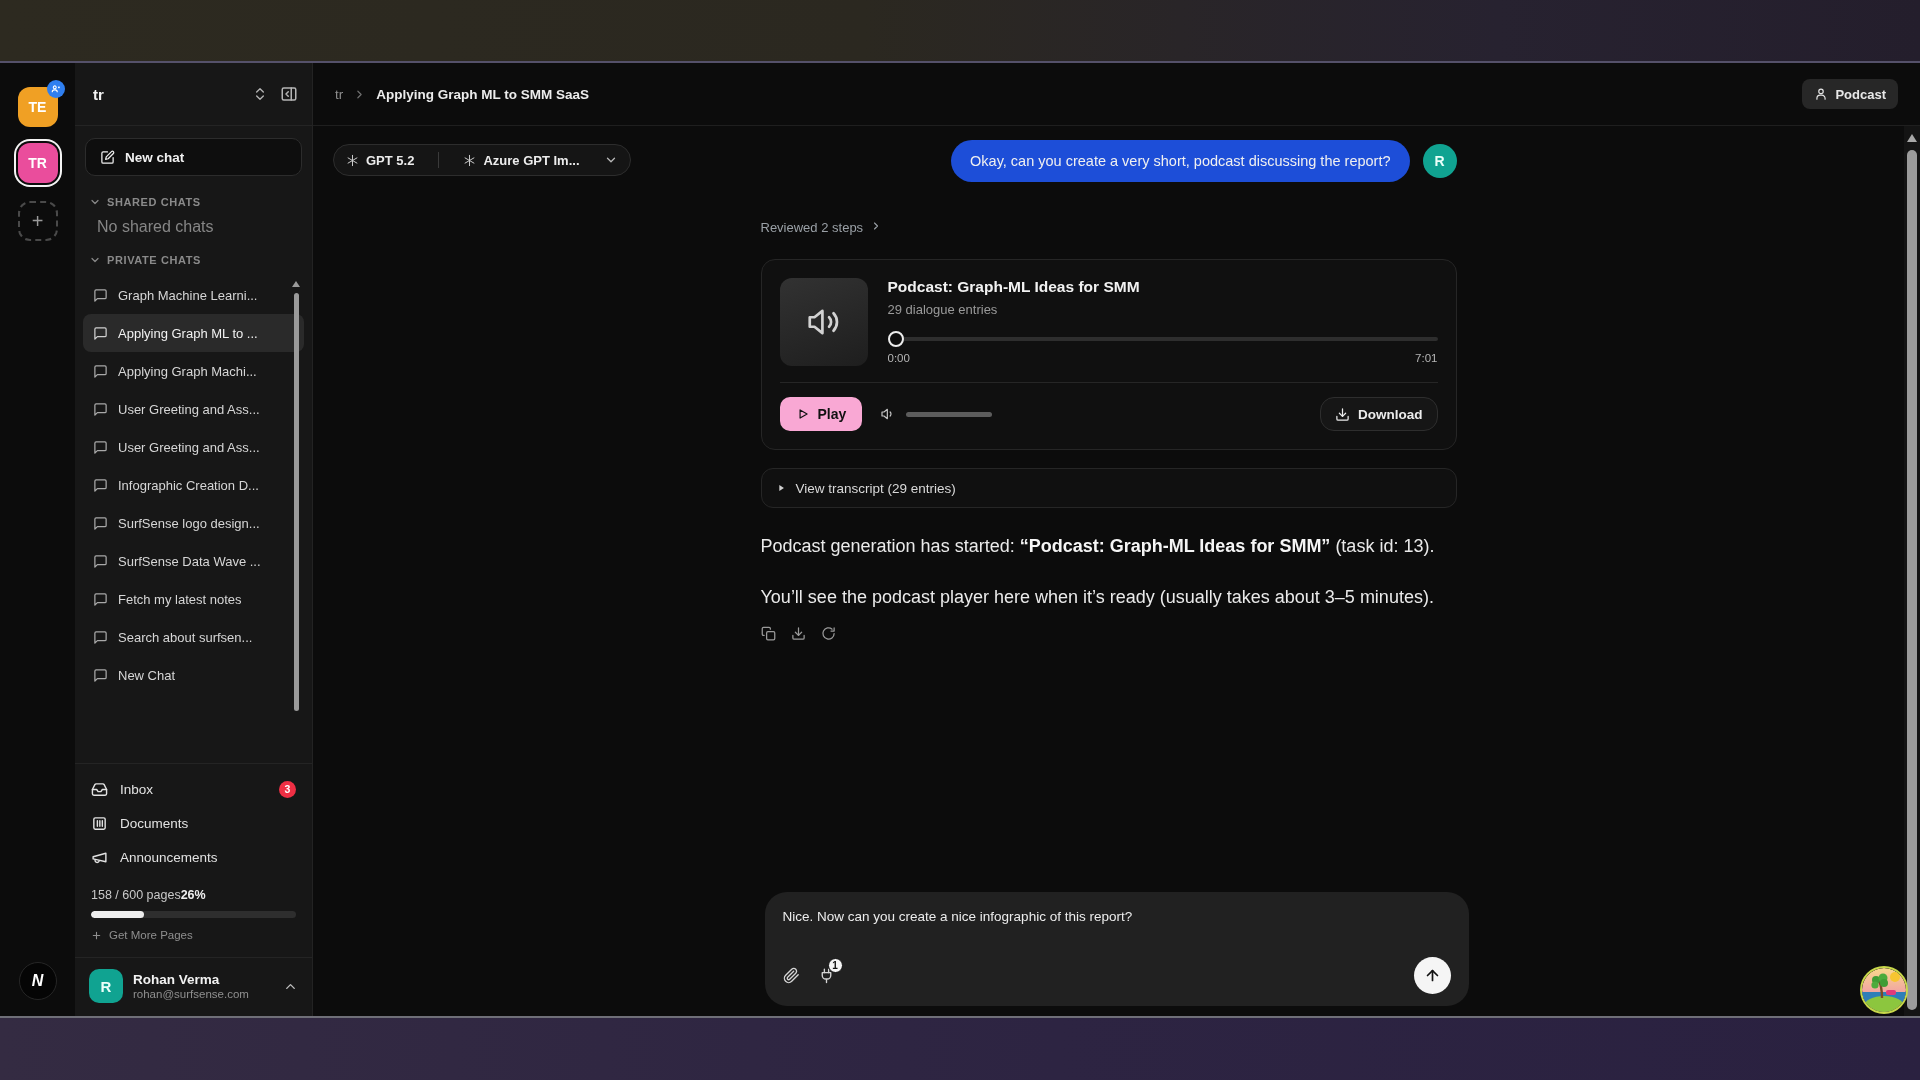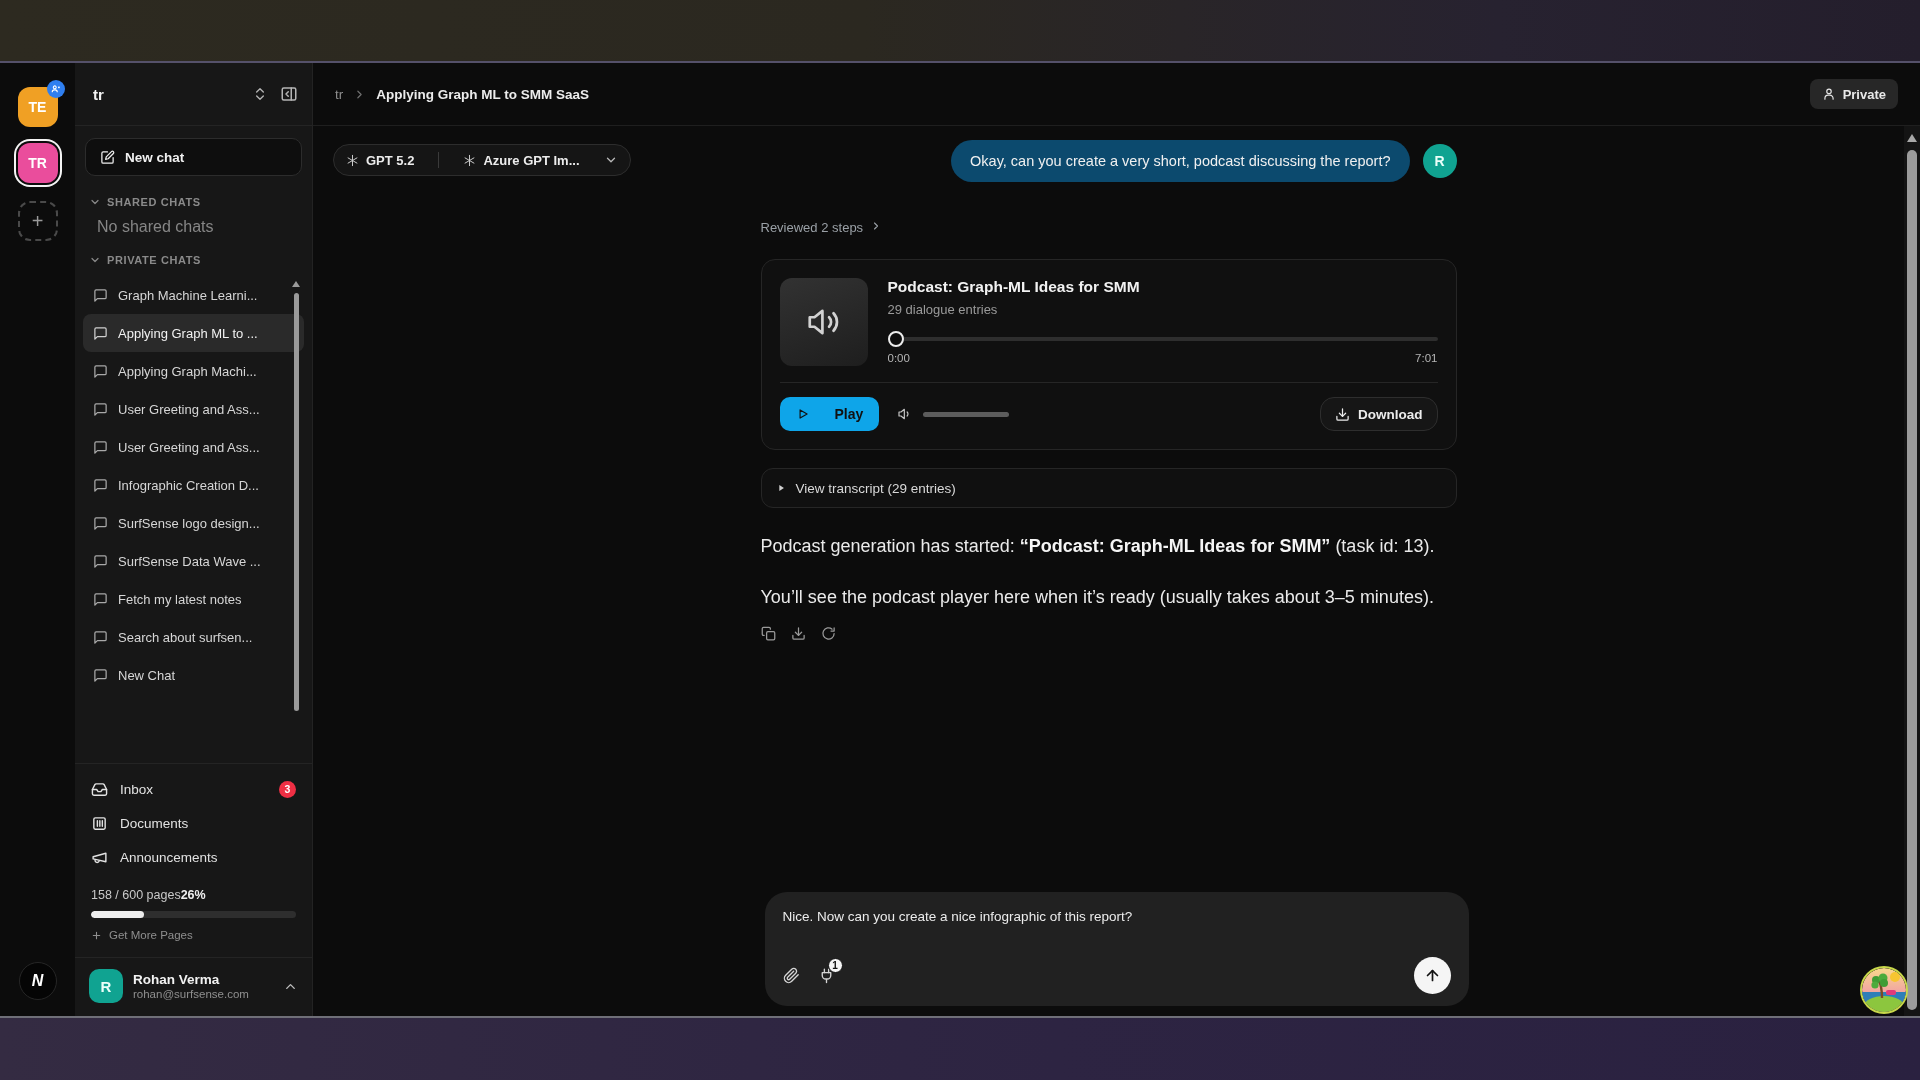--- a/index.html
+++ b/index.html
@@ -89,21 +89,21 @@
   .model-pill { position:absolute; top:18px; left:20px; height:32px; border-radius:16px;
     background:#151515; border:1px solid #2d2d2d; display:flex; align-items:center; gap:24px;
     padding:0 12px; cursor:pointer; }
   .model-seg { display:flex; align-items:center; gap:7px; font-size:13px; font-weight:bold; color:#ececec; }
   .model-div { width:1px; height:16px; background:#3a3a3a; }
 
   .chat-scroll { position:absolute; top:0; left:0; right:16px; bottom:0; overflow:hidden; }
   .chat-col { width:696px; margin:0 auto; padding-top:14px; }
 
   .msg-user { display:flex; justify-content:flex-end; align-items:flex-start; gap:13px; }
-  .bubble { background:#0c4a6e; border-radius:22px; padding:13px 19px; font-size:14.5px;
+  .bubble { background:#1d4ed8; border-radius:22px; padding:13px 19px; font-size:14.5px;
     color:#f0f0f0; max-width:560px; }
   .avatar-circ { width:34px; height:34px; border-radius:50%; background:#10a391; color:#eafff9;
     display:flex; align-items:center; justify-content:center; font-size:14px; font-weight:bold; flex:none; margin-top:4px; }
 
   .steps-row { margin-top:38px; display:flex; align-items:flex-start; gap:7px; font-size:13px;
     color:#9aa0a6; cursor:pointer; }
 
   .podcast-card { margin-top:24px; border:1px solid #262626; border-radius:14px; background:#101010;
     padding:18px; }
   .pc-top { display:flex; gap:20px; }
@@ -112,22 +112,22 @@
   .pc-right { flex:1; min-width:0; }
   .pc-title { font-size:15.5px; font-weight:bold; color:#f2f2f2; }
   .pc-sub { margin-top:6px; font-size:13px; color:#9a9a9a; }
   .pc-slider { margin-top:14px; position:relative; height:16px; cursor:pointer; }
   .pc-track { position:absolute; top:6px; left:0; right:0; height:4px; border-radius:2px; background:#2e2e2e; }
   .pc-thumb { position:absolute; top:0; left:0; width:16px; height:16px; border-radius:50%;
     background:#0d0d0d; border:2.5px solid #ececec; }
   .pc-times { display:flex; justify-content:space-between; margin-top:5px; font-size:11.5px; color:#b5b5b5; }
   .pc-divider { border-top:1px solid #262626; margin-top:16px; }
   .pc-controls { margin-top:14px; display:flex; align-items:center; }
-  .play-btn { height:34px; border-radius:10px; background:#0ea5e9; color:#111; display:flex;
-    align-items:center; gap:25px; padding:0 16px; font-size:14px; font-weight:bold; cursor:pointer; }
+  .play-btn { height:34px; border-radius:10px; background:#f9a8d4; color:#111; display:flex;
+    align-items:center; gap:8px; padding:0 16px; font-size:14px; font-weight:bold; cursor:pointer; }
   .vol-group { display:flex; align-items:center; gap:10px; margin-left:18px; }
   .vol-bar { width:86px; height:5px; border-radius:3px; background:#5c5c5c; cursor:pointer; }
   .dl-btn { margin-left:auto; height:34px; border-radius:14px; background:#161616;
     border:1px solid #2e2e2e; color:#ececec; display:flex; align-items:center; gap:8px;
     padding:0 14px; font-size:13.5px; font-weight:bold; cursor:pointer; }
 
   .transcript { margin-top:18px; border:1px solid #262626; border-radius:12px; background:#101010;
     height:40px; display:flex; align-items:center; gap:10px; padding:0 14px; cursor:pointer; }
   .transcript-label { font-size:13.5px; color:#d9d9d9; }
 
@@ -363,21 +363,21 @@
           <svg width="13" height="13" viewBox="0 0 24 24" fill="none" stroke="#6f6f6f" stroke-width="2.2" stroke-linecap="round" stroke-linejoin="round">
               <path d="m9 18 6-6-6-6"></path>
             </svg>
           <span class="crumb-page">Applying Graph ML to SMM SaaS</span>
         </div>
         <div class="private-btn">
           <svg width="14" height="14" viewBox="0 0 24 24" fill="none" stroke="currentColor" stroke-width="2" stroke-linecap="round" stroke-linejoin="round">
               <circle cx="12" cy="7.5" r="3.8"></circle>
               <path d="M5 21v-1.5a5.5 5.5 0 0 1 5.5-5.5h3a5.5 5.5 0 0 1 5.5 5.5V21"></path>
             </svg>
-          <span>Private</span>
+          <span>Podcast</span>
         </div>
       </div>
 
       <div class="content">
 
         <div class="model-pill">
           <span class="model-seg">
             <svg width="13" height="13" viewBox="0 0 24 24" fill="none" stroke="#cfcfcf" stroke-width="1.8" stroke-linecap="round">
                 <path d="M12 2.5v19M3.8 7.2l16.4 9.6M20.2 7.2 3.8 16.8"></path>
               </svg>

